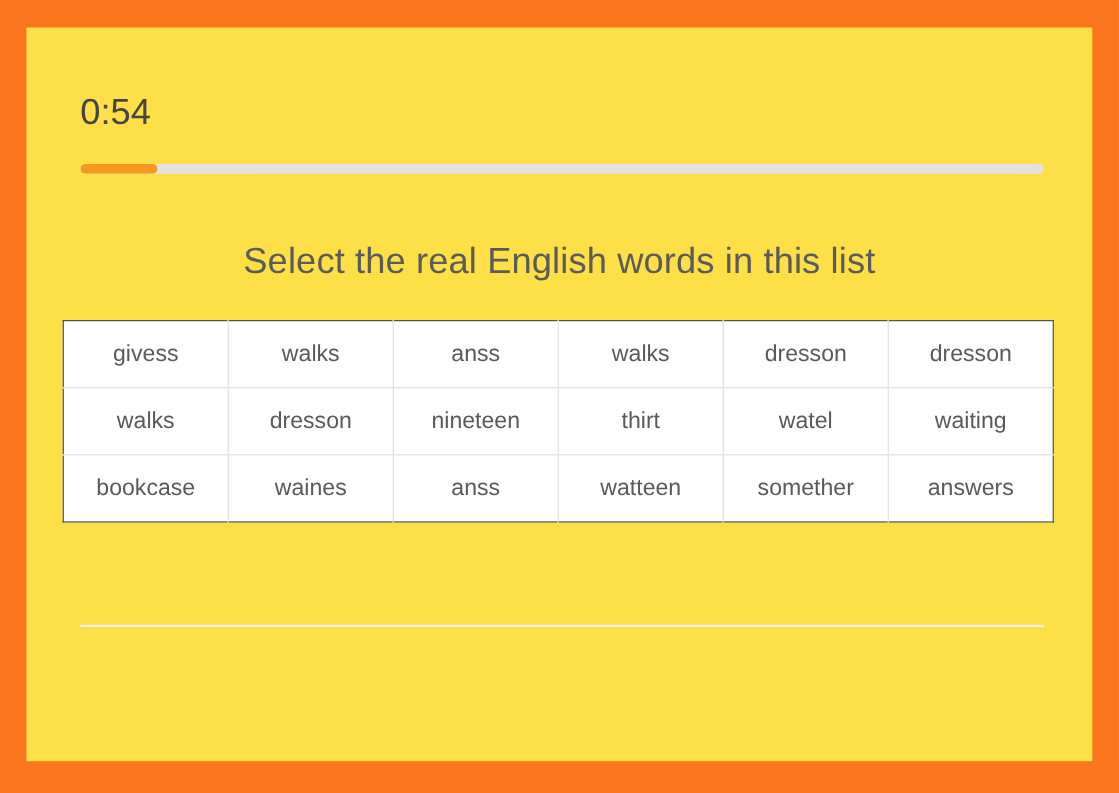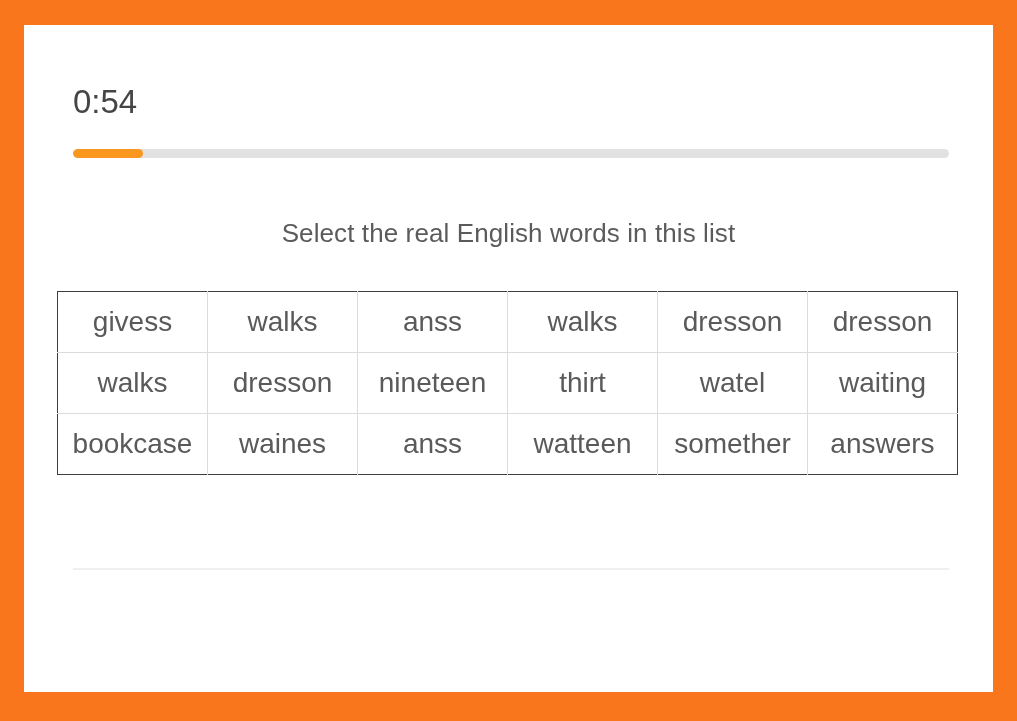--- a/index.html
+++ b/index.html
@@ -24,21 +24,21 @@
     background: #f9761c;
     box-sizing: border-box;
   }
 
   .card {
     position: absolute;
     left: 24px;
     top: 25px;
     width: 969px;
     height: 667px;
-    background: #ffffff;
+    background: #fde047;
     box-sizing: border-box;
   }
 
   .timer {
     position: absolute;
     left: 49px;
     top: 60px;
     font-size: 33px;
     color: #454545;
     letter-spacing: 0px;
@@ -61,42 +61,42 @@
     background: #f9971e;
     border-radius: 5px;
   }
 
   .prompt {
     position: absolute;
     left: 0;
     top: 193px;
     width: 969px;
     text-align: center;
-    font-size: 26px;
+    font-size: 33px;
     color: #5b5b5b;
     font-weight: 400;
     letter-spacing: 0.1px;
   }
 
   .word-table {
     position: absolute;
     left: 33px;
     top: 266px;
     width: 901px;
     border-collapse: collapse;
     border: 1.6px solid #3f3f3f;
     table-layout: fixed;
     background: #fff;
   }
   .word-table td {
     height: 60px;
     border: 1px solid #dcdcdc;
     text-align: center;
     vertical-align: middle;
-    font-size: 28px;
+    font-size: 21px;
     color: #5a5a5a;
     font-weight: 400;
     padding: 0 4px;
     cursor: pointer;
     user-select: none;
   }
   .word-table tr:first-child td { border-top: none; }
   .word-table tr:last-child td { border-bottom: none; }
   .word-table td:first-child { border-left: none; }
   .word-table td:last-child { border-right: none; }

